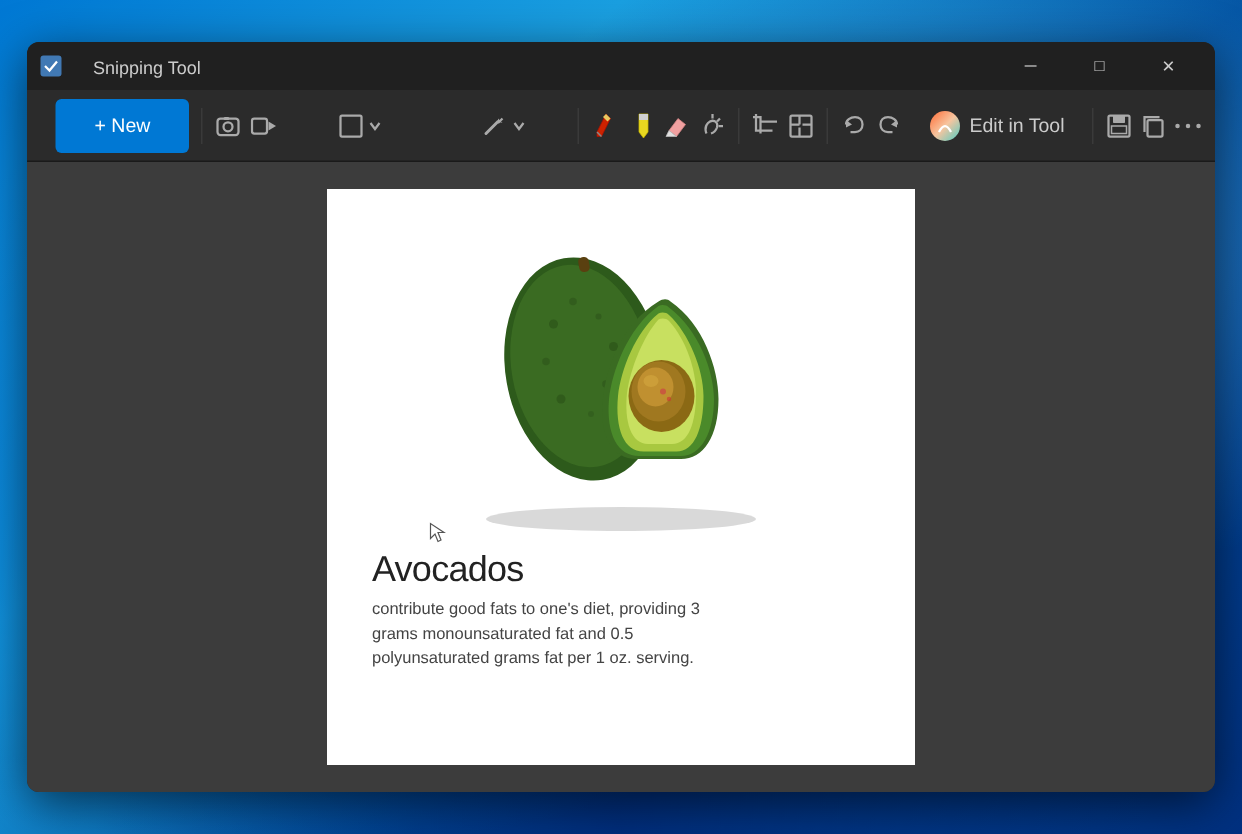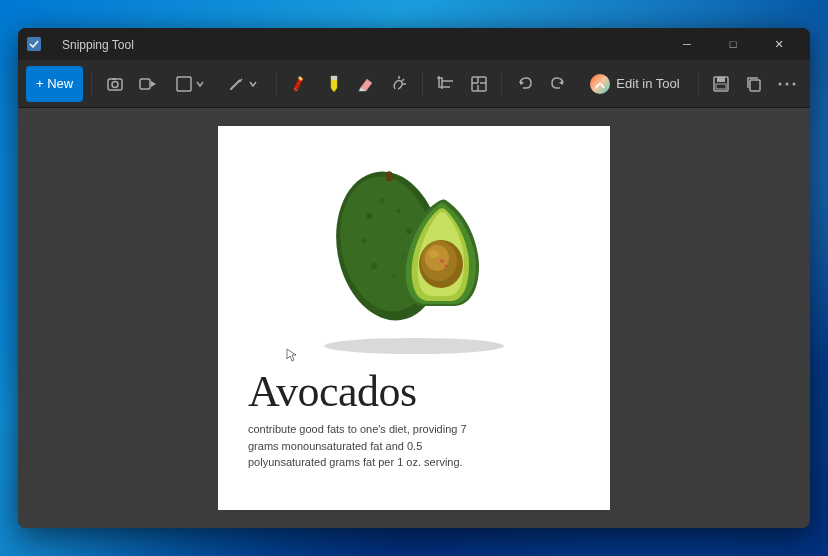--- a/index.html
+++ b/index.html
@@ -85,31 +85,32 @@
       background: #2b2b2b;
       display: flex;
       align-items: center;
       padding: 0 8px;
       gap: 4px;
       border-bottom: 1px solid #1a1a1a;
       flex-shrink: 0;
     }
     .toolbar-btn {
       height: 36px;
-      padding: 0 10px;
+      padding: 0 26px;
       border-radius: 4px;
       display: flex;
       align-items: center;
       gap: 5px;
       cursor: pointer;
       color: #cccccc;
       font-size: 13px;
       border: none;
       background: transparent;
       white-space: nowrap;
+      margin-left: 11px;
     }
     .toolbar-btn.new-btn {
       background: #0078d4;
       color: white;
       border-radius: 4px;
     }
     .toolbar-separator {
       width: 1px;
       height: 24px;
       background: #3a3a3a;
@@ -187,26 +188,26 @@
     }
 
     
     .avocado-svg {
       width: 100%;
       height: 100%;
     }
 
     
     .avocado-title {
-      font-size: 44px;
+      font-size: 24px;
       font-weight: 300;
       color: #222;
       align-self: flex-start;
       margin-left: 0;
-      font-family: Liberation Serif, serif;
+      font-family: Liberation Sans, sans-serif;
       letter-spacing: -0.5px;
     }
     .avocado-desc {
       font-size: 11px;
       color: #444;
       line-height: 1.5;
       align-self: flex-start;
       max-width: 220px;
       margin-top: 4px;
     }
@@ -427,18 +428,18 @@
       </div>
 
       <div class="cursor-indicator">
         <svg width="14" height="14" viewBox="0 0 14 14">
           <polygon points="1,1 1,11 4,8 6,13 8,12 6,7 10,7" fill="white" stroke="#555" stroke-width="0.8"></polygon>
         </svg>
       </div>
 
       <div style="align-self:flex-start; width:100%;">
         <div class="avocado-title">Avocados</div>
-        <div class="avocado-desc">contribute good fats to one's diet, providing 7 grams monounsaturated fat and 0.5 polyunsaturated grams fat per 1 oz. serving.</div>
+        <div class="avocado-desc">contribute good fats to one's diet, providing 3 grams monounsaturated fat and 0.5 polyunsaturated grams fat per 1 oz. serving.</div>
       </div>
 
     </div>
   </div>
 </div>
 
 </body></html>

